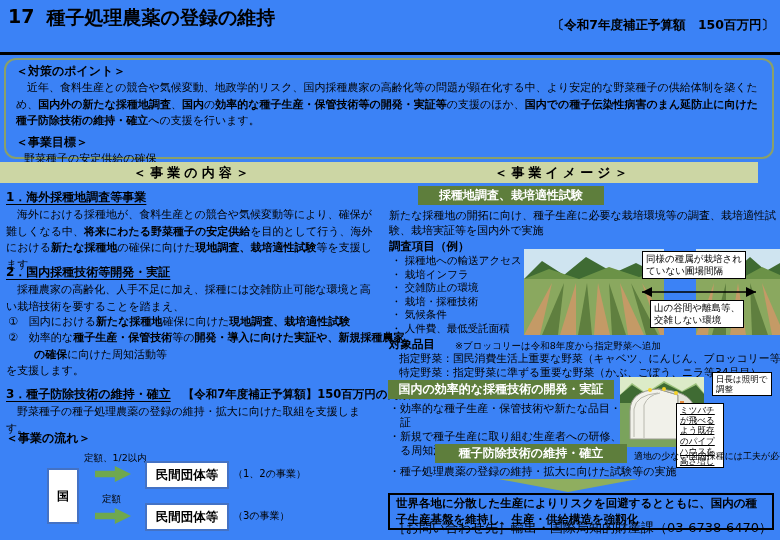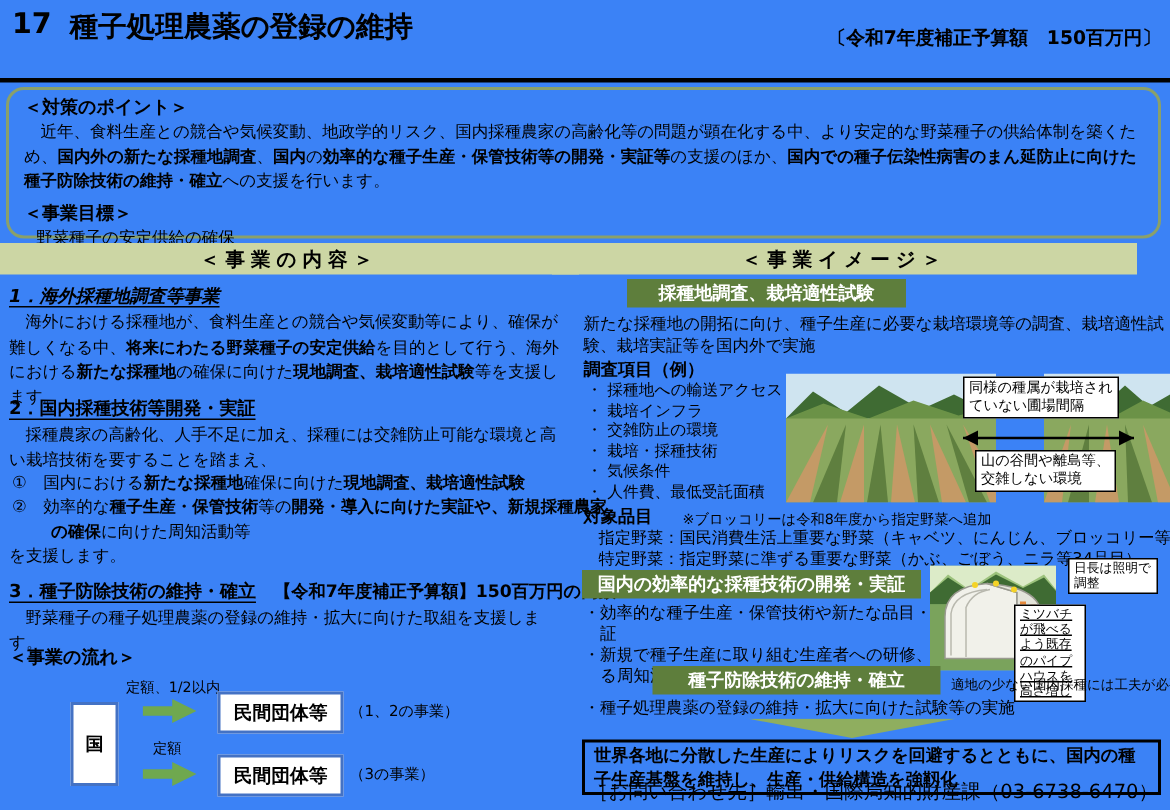--- a/index.html
+++ b/index.html
@@ -71,21 +71,21 @@
   <div class="abs points-box">
     <div class="points-h">＜対策のポイント＞</div>
     <div class="points-body"><span>　近年、食料生産との競合や気候変動、地政学的リスク、国内採種農家の高齢化等の問題が顕在化する中、より安定的な野菜種子の供給体制を築くため、</span><span class="b">国内外の新たな採種地調査</span><span>、</span><span class="b">国内</span><span>の</span><span class="b">効率的な種子生産・保管技術等の開発・実証等</span><span>の支援のほか、</span><span class="b">国内での種子伝染性病害のまん延防止に向けた種子防除技術の維持・確立</span><span>への支援を行います。</span></div>
     <div class="goal-h">＜事業目標＞</div>
     <div class="goal-body">野菜種子の安定供給の確保</div>
   </div>
 
   <div class="abs col-hdr left">＜事業の内容＞</div>
   <div class="abs col-hdr right">＜事業イメージ＞</div>
 
-  <div class="abs sec-title" style="left:6px;top:189px;font-style:italic;">1．海外採種地調査等事業</div>
+  <div class="abs sec-title" style="left:6px;top:189px;">1．海外採種地調査等事業</div>
   <div class="abs body-txt" style="left:6px;top:207px;width:376px;"><span>　海外における採種地が、食料生産との競合や気候変動等により、確保が難しくなる中、</span><span class="b">将来にわたる野菜種子の安定供給</span><span>を目的として行う、海外における</span><span class="b">新たな採種地</span><span>の確保に向けた</span><span class="b">現地調査、栽培適性試験</span><span>等を支援します。</span></div>
 
   <div class="abs sec-title" style="left:6px;top:264px;">2．国内採種技術等開発・実証</div>
   <div class="abs body-txt" style="left:6px;top:282px;width:376px;"><span>　採種農家の高齢化、人手不足に加え、採種には交雑防止可能な環境と高い栽培技術を要することを踏まえ、</span></div>
   <div class="abs body-txt" style="left:8px;top:314px;width:374px;"><span>①　国内における</span><span class="b">新たな採種地</span><span>確保に向けた</span><span class="b">現地調査、栽培適性試験</span></div>
   <div class="abs body-txt hang2" style="left:8px;top:330px;width:374px;"><span>②　効率的な</span><span class="b">種子生産・保管技術</span><span>等の</span><span class="b">開発・導入に向けた実証や、新規採種農家の確保</span><span>に向けた周知活動等</span></div>
   <div class="abs body-txt" style="left:6px;top:363px;">を支援します。</div>
 
   <div class="abs sec3-row" style="left:6px;top:386px;">
     <span class="sec-title">3．種子防除技術の維持・確立</span>

